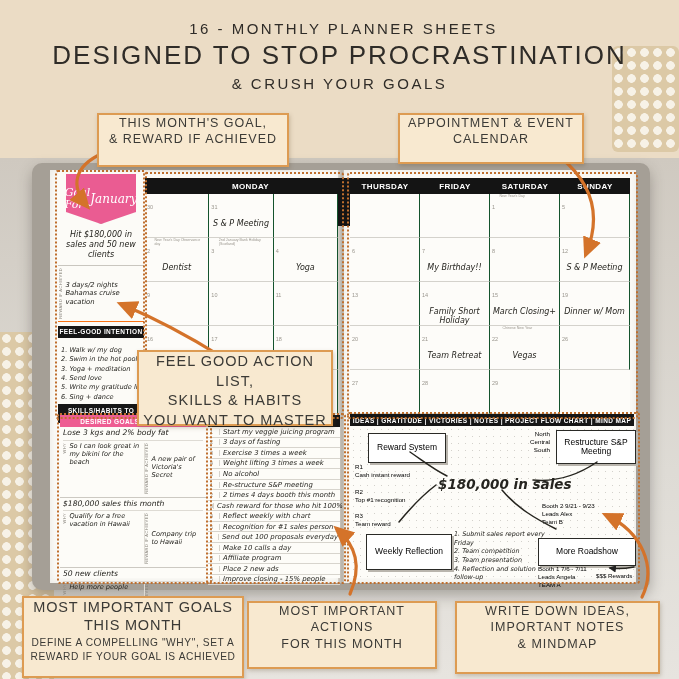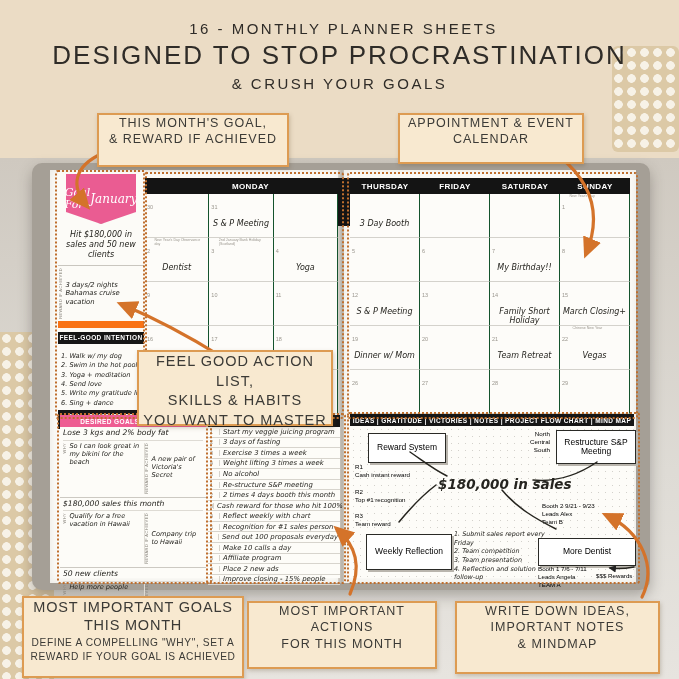--- a/index.html
+++ b/index.html
@@ -34,21 +34,21 @@
   .cell .note{display:block;text-align:center;font-size:8px;margin-top:7px;line-height:1.1;}
 
   .hand{font-family:"DejaVu Sans",sans-serif;font-style:italic;color:#25241f;}
 
   .left-col{position:absolute;left:58px;top:172px;width:86px;height:243px;background:#fcfbf7;}
   .ribbon{position:relative;width:70px;height:50px;margin:2px auto 0;background:#ea5c92;clip-path:polygon(0 0,100% 0,100% 76%,50% 100%,0 76%);display:flex;align-items:center;justify-content:center;box-shadow:0 2px 3px rgba(0,0,0,.25);}
   .ribbon .r1,.ribbon .r2{font-family:"DejaVu Serif",serif;font-style:italic;color:#fff;line-height:1.05;}
   .ribbon .r1{font-size:11px;}
   .ribbon .r2{font-size:12px;}
   .goal-text{font-size:8px;text-align:center;margin:6px 2px 0;line-height:1.25;}
-  .reward-row{display:flex;align-items:center;border-top:1px solid #c9c6bf;border-bottom:7px solid #f97316;margin-top:5px;padding:2px 1px;}
+  .reward-row{display:flex;align-items:center;border-top:1px solid #c9c6bf;border-bottom:1px solid #f97316;margin-top:5px;padding:2px 1px;}
   .vlabel{writing-mode:vertical-rl;transform:rotate(180deg);font-size:4px;color:#8b877f;letter-spacing:.4px;line-height:1.1;}
   .reward-row .hand{font-size:6.8px;line-height:1.2;margin-left:2px;}
   .mini-list{font-size:6.6px;line-height:1.42;padding:8px 0 0 3px;white-space:pre-line;}
 
   .goals-sec{position:absolute;left:60px;top:415px;width:146px;height:163px;background:#fdfcf8;}
   .goal-group{border-bottom:1px solid #ccc9c2;padding:2px 3px 3px;}
   .g-goal{font-size:7.6px;line-height:1.15;border-bottom:1px solid #dedbd4;padding-bottom:2px;}
   .g-sub{display:flex;margin-top:2px;gap:3px;}
   .g-why{flex:1;display:flex;gap:2px;align-items:flex-start;}
   .g-why .hand{font-size:6.6px;line-height:1.2;}
@@ -142,21 +142,20 @@
     <div class="cell"><span class="num">25</span> <span class="holiday"></span><span class="note hand"></span></div>
   </div>
 
   <div class="dayhead" style="left:350px;top:178px;width:280px;grid-template-columns:repeat(4,1fr);">
     <span>THURSDAY</span>
     <span>FRIDAY</span>
     <span>SATURDAY</span>
     <span>SUNDAY</span>
   </div>
   <div class="cal" style="left:350px;top:194px;width:280px;height:220px;grid-template-columns:repeat(4,1fr);grid-auto-rows:44px;">
-    <div class="cell"><span class="num"></span> <span class="holiday"></span><span class="note hand">3 Day Booth</span></div>
     <div class="cell"><span class="num"></span> <span class="holiday"></span><span class="note hand"></span></div>
     <div class="cell"><span class="num"></span> <span class="holiday"></span><span class="note hand"></span></div>
     <div class="cell"><span class="num">1</span> <span class="holiday">New Year's Day</span><span class="note hand"></span></div>
     <div class="cell"><span class="num">5</span> <span class="holiday"></span><span class="note hand"></span></div>
     <div class="cell"><span class="num">6</span> <span class="holiday"></span><span class="note hand"></span></div>
     <div class="cell"><span class="num">7</span> <span class="holiday"></span><span class="note hand">My Birthday!!</span></div>
     <div class="cell"><span class="num">8</span> <span class="holiday"></span><span class="note hand"></span></div>
     <div class="cell"><span class="num">12</span> <span class="holiday"></span><span class="note hand">S &amp; P Meeting</span></div>
     <div class="cell"><span class="num">13</span> <span class="holiday"></span><span class="note hand"></span></div>
     <div class="cell"><span class="num">14</span> <span class="holiday"></span><span class="note hand">Family Short Holiday</span></div>
@@ -294,21 +293,21 @@
       <div class="mm-note" style="left:5px;top:86px;">R3
 Team reward</div>
       <div class="mm-box" style="left:16px;top:108px;width:80px;height:32px;">Weekly Reflection</div>
       <div class="mm-steps hand" style="left:104px;top:104px;width:100px;white-space:pre-line;">1. Submit sales report every Friday
 2. Team competition
 3. Team presentation
 4. Reflection and solution follow-up</div>
       <div class="mm-note" style="left:192px;top:76px;">Booth 2  9/21 - 9/23
 Leads Alex
 Team B</div>
-      <div class="mm-box" style="left:188px;top:112px;width:92px;height:24px;">More Dentist</div>
+      <div class="mm-box" style="left:188px;top:112px;width:92px;height:24px;">More Roadshow</div>
       <div class="mm-note" style="left:188px;top:139px;">Booth 1  7/6 - 7/11
 Leads Angela
 TEAM A</div>
       <div class="mm-note" style="left:246px;top:146px;">$$$ Rewards</div>
     </div>
   </div>
 
   <div class="stitch" style="left:55px;top:170px;width:88px;height:245px;"></div>
   <div class="stitch" style="left:143px;top:172px;width:197px;height:243px;"></div>
   <div class="stitch" style="left:347px;top:172px;width:287px;height:243px;"></div>

